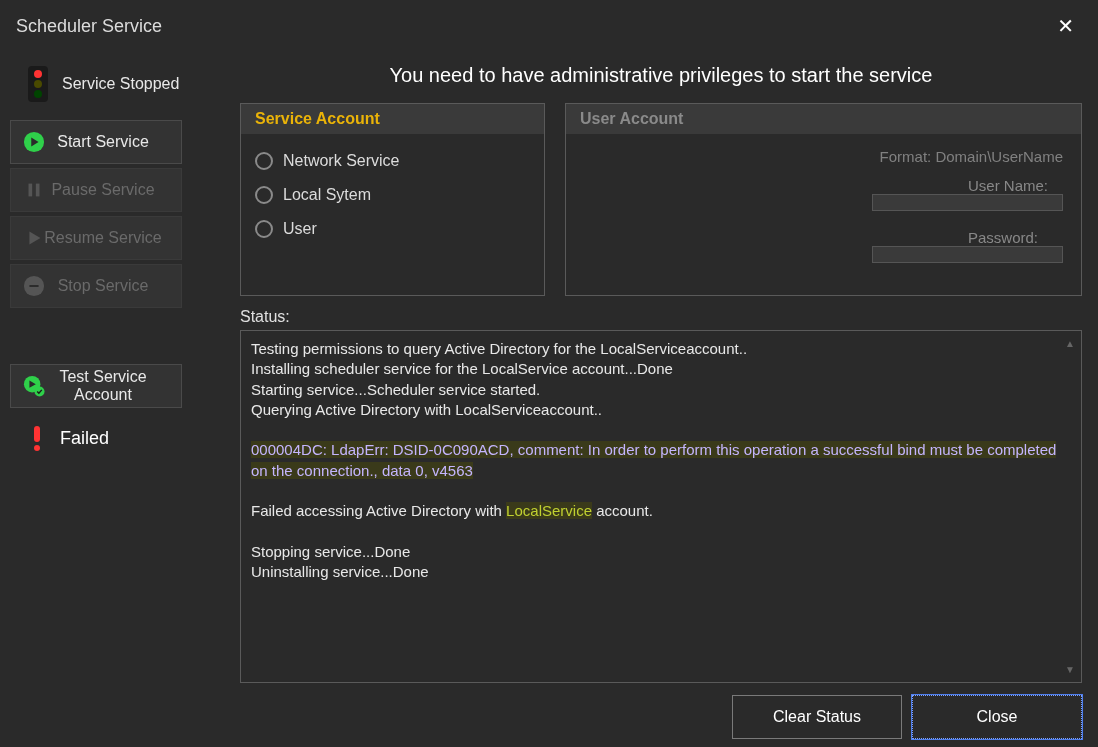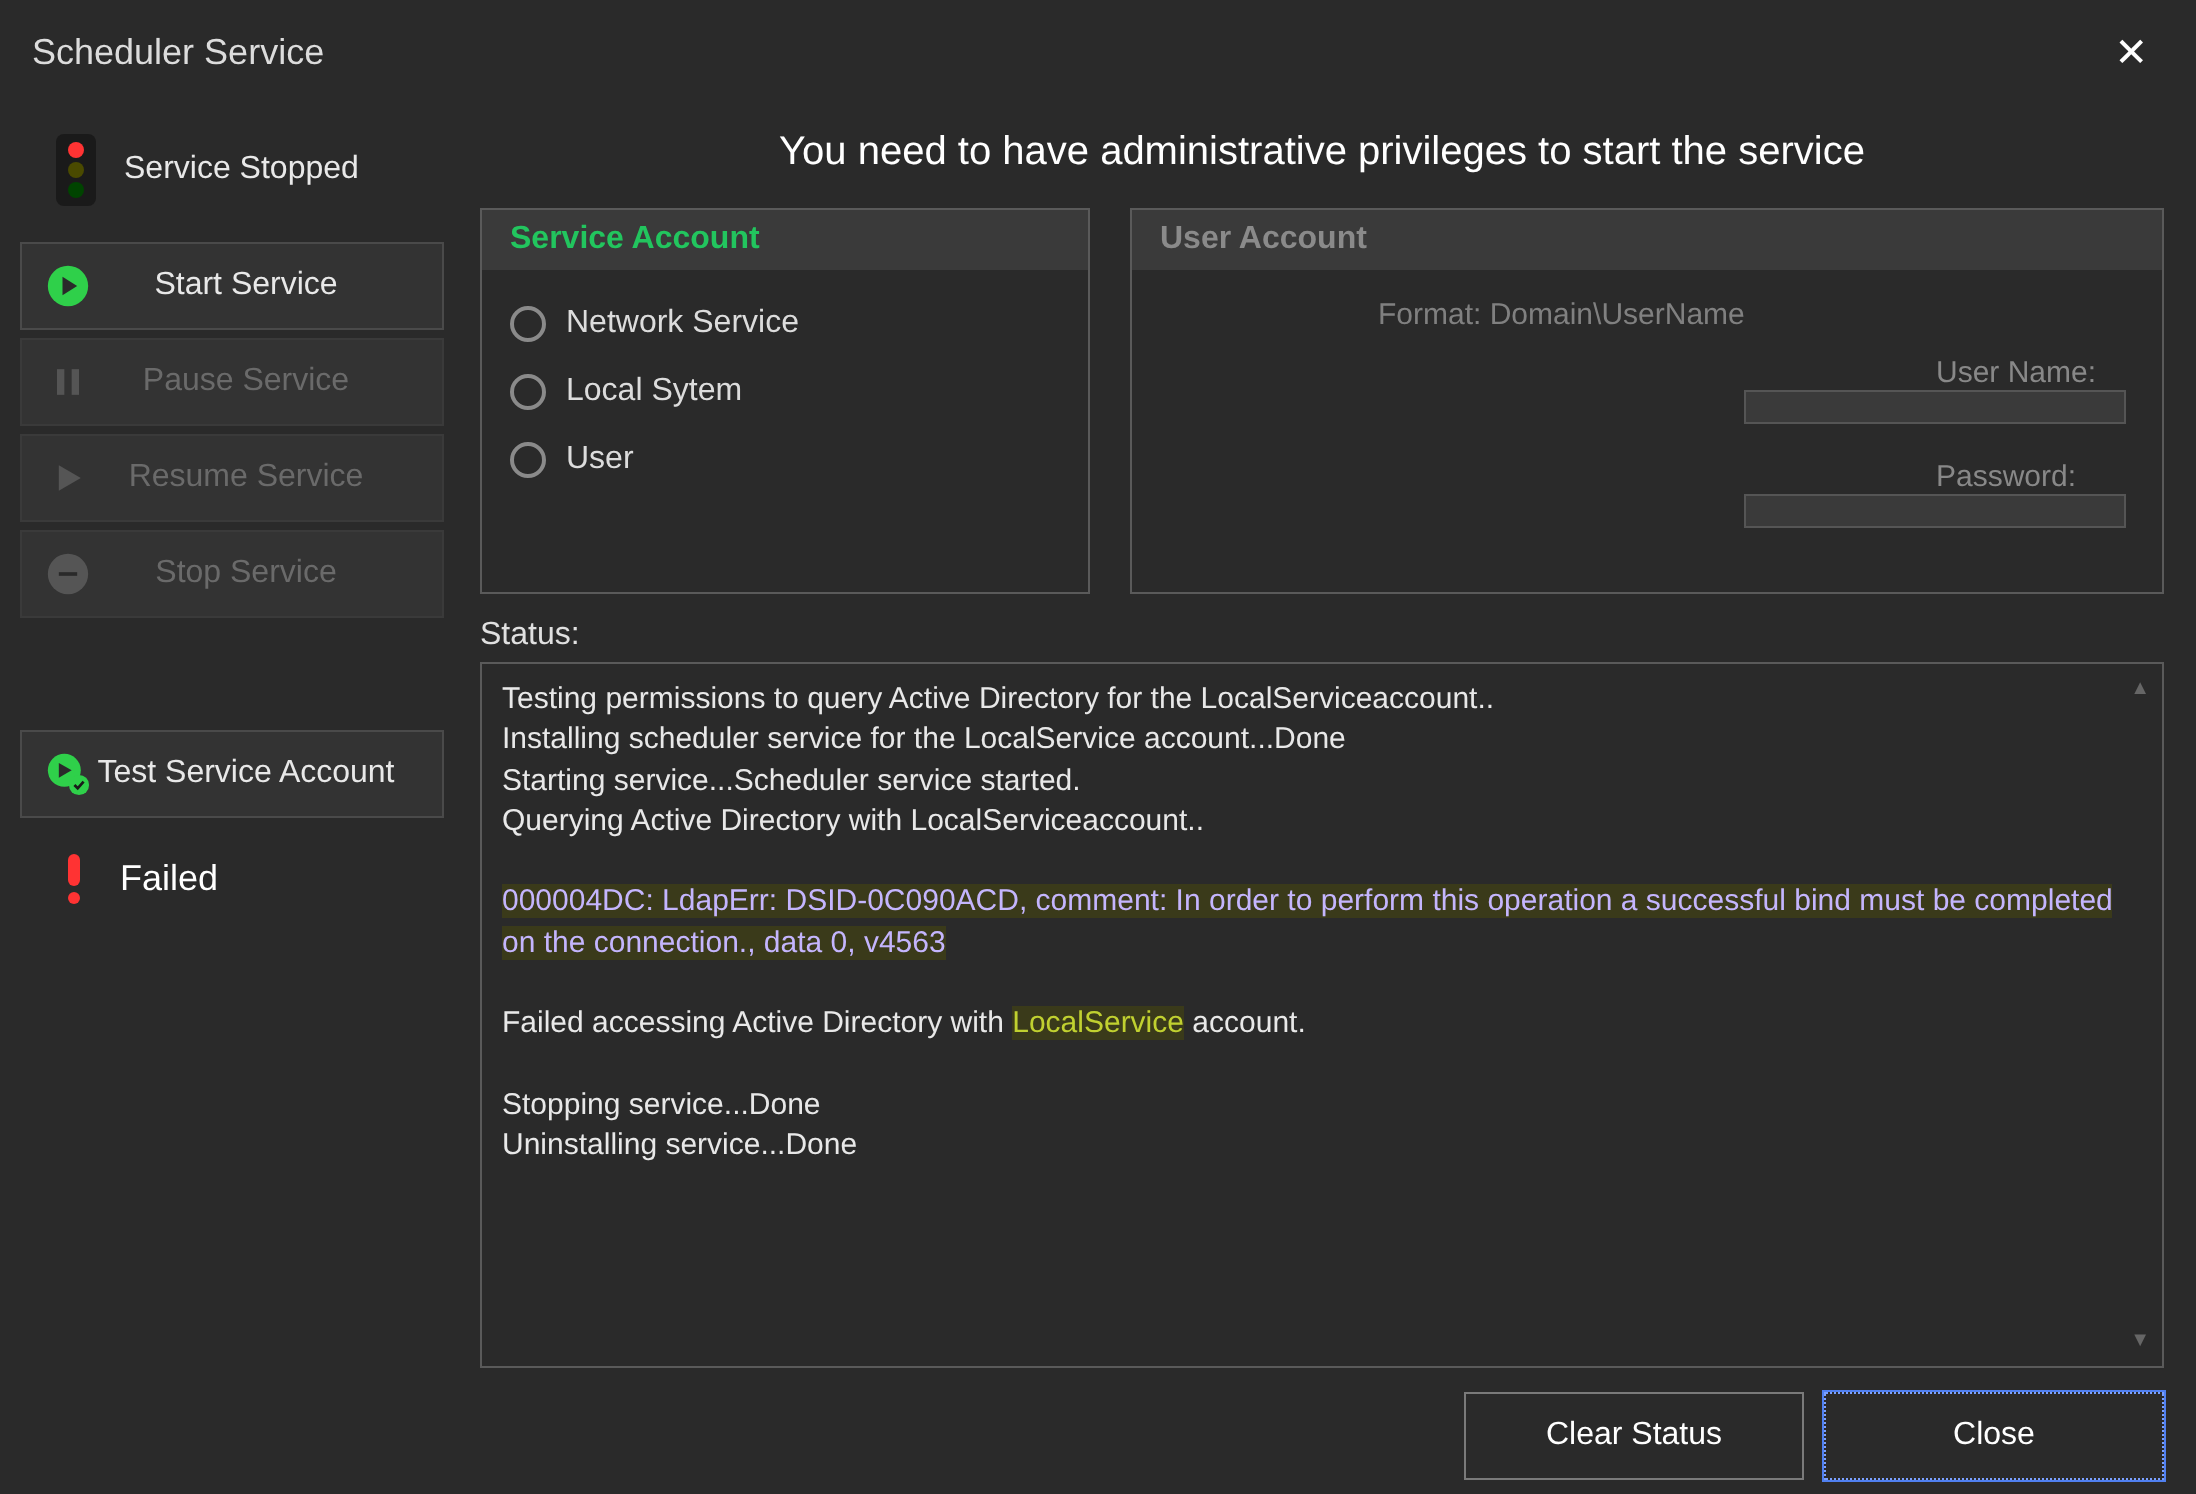--- a/index.html
+++ b/index.html
@@ -79,21 +79,21 @@
     
     .status-text {
       font-size: 16px;
       color: #e8e8e8;
     }
     
     .action-button {
       display: flex;
       align-items: center;
       gap: 14px;
-      width: 212px;
+      width: 172px;
       height: 44px;
       margin: 4px 0;
       padding: 0 12px;
       background: #333333;
       border: 1px solid #4a4a4a;
     }
     
     .action-button.enabled {
       cursor: pointer;
       color: #e8e8e8;
@@ -169,21 +169,21 @@
     
     .panel.user-account {
       flex: 1;
     }
     
     .panel-header {
       background: #3a3a3a;
       padding: 6px 14px;
       font-size: 16px;
       font-weight: bold;
-      color: #22c55e;
+      color: #eab308;
     }
     
     .user-account .panel-header {
       color: #8a8a8a;
     }
     
     .panel-body {
       padding: 10px 8px;
     }
     
@@ -227,21 +227,21 @@
     
     .radio-row.selected .radio-label {
       color: #c0d030;
     }
     
     .user-panel-body {
       padding: 14px 18px;
     }
     
     .format-row {
-      text-align: left;
+      text-align: right;
       color: #808080;
       font-size: 15px;
       margin-bottom: 12px;
       margin-left: 105px;
     }
     
     .form-row {
       display: flex;
       align-items: flex-end;
       margin-bottom: 18px;

